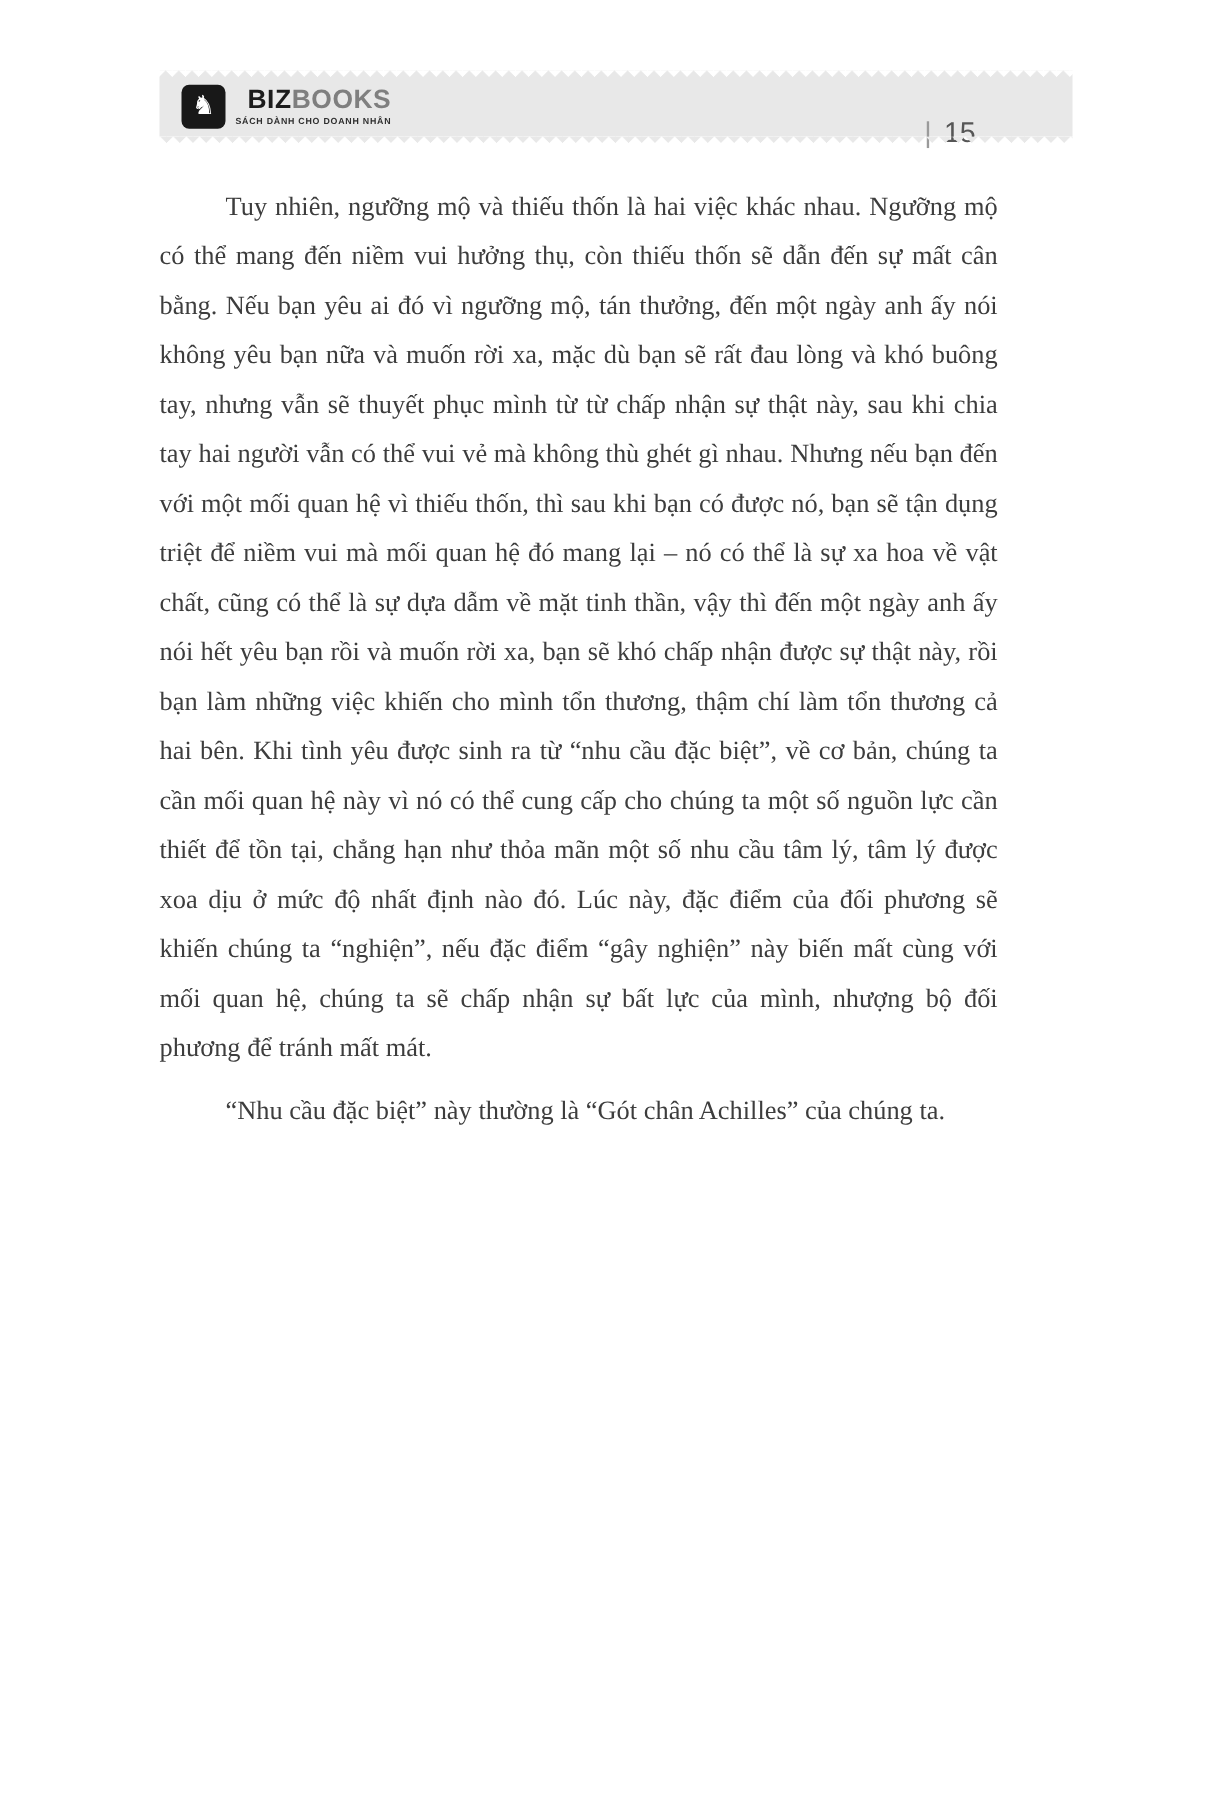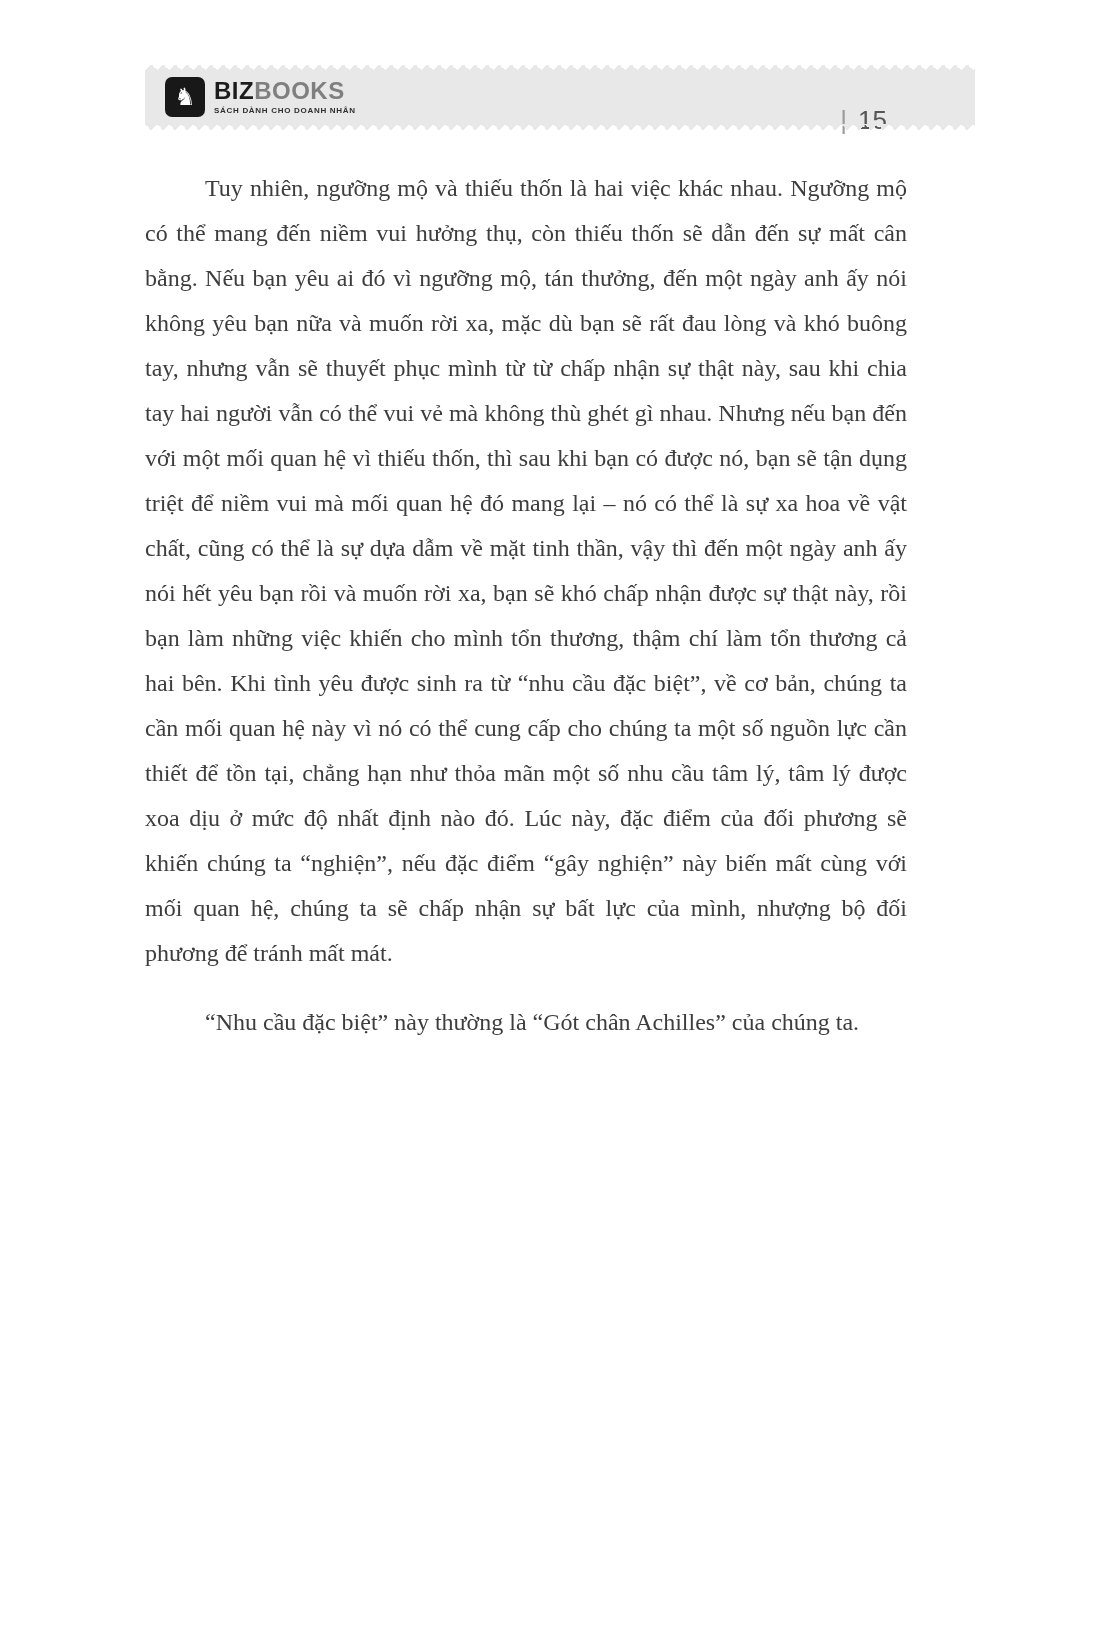--- a/index.html
+++ b/index.html
@@ -59,20 +59,21 @@
       flex: 0 0 auto;
     }
     .logo-text { display: flex; flex-direction: column; line-height: 1; }
     .brand-line {
       font-family: "Liberation Sans", sans-serif;
       font-weight: 700;
       font-size: 24px;
       letter-spacing: 0.5px;
       color: #1c1c1c;
       white-space: nowrap;
+      text-align: right;
     }
     .brand-light { color: #7f7f7f; }
     .tagline {
       font-family: "Liberation Sans", sans-serif;
       font-size: 8px;
       font-weight: 700;
       letter-spacing: 0.7px;
       color: #2e2e2e;
       margin-top: 4px;
       white-space: nowrap;
@@ -92,21 +93,21 @@
       position: absolute;
       left: 145px;
       top: 166px;
       width: 762px;
       color: #3d3d3d;
       font-size: 24px;
       line-height: 45px;
       text-align: justify;
     }
     .para { text-indent: 60px; }
-    .para + .para { margin-top: 24px; }
+    .para + .para { margin-top: 12px; }
   </style>
 </head>
 <body>
 
 <div class="page">
 
   <header class="header-band">
     <div class="logo">
       <span class="logo-mark">
         <span>♞</span>

